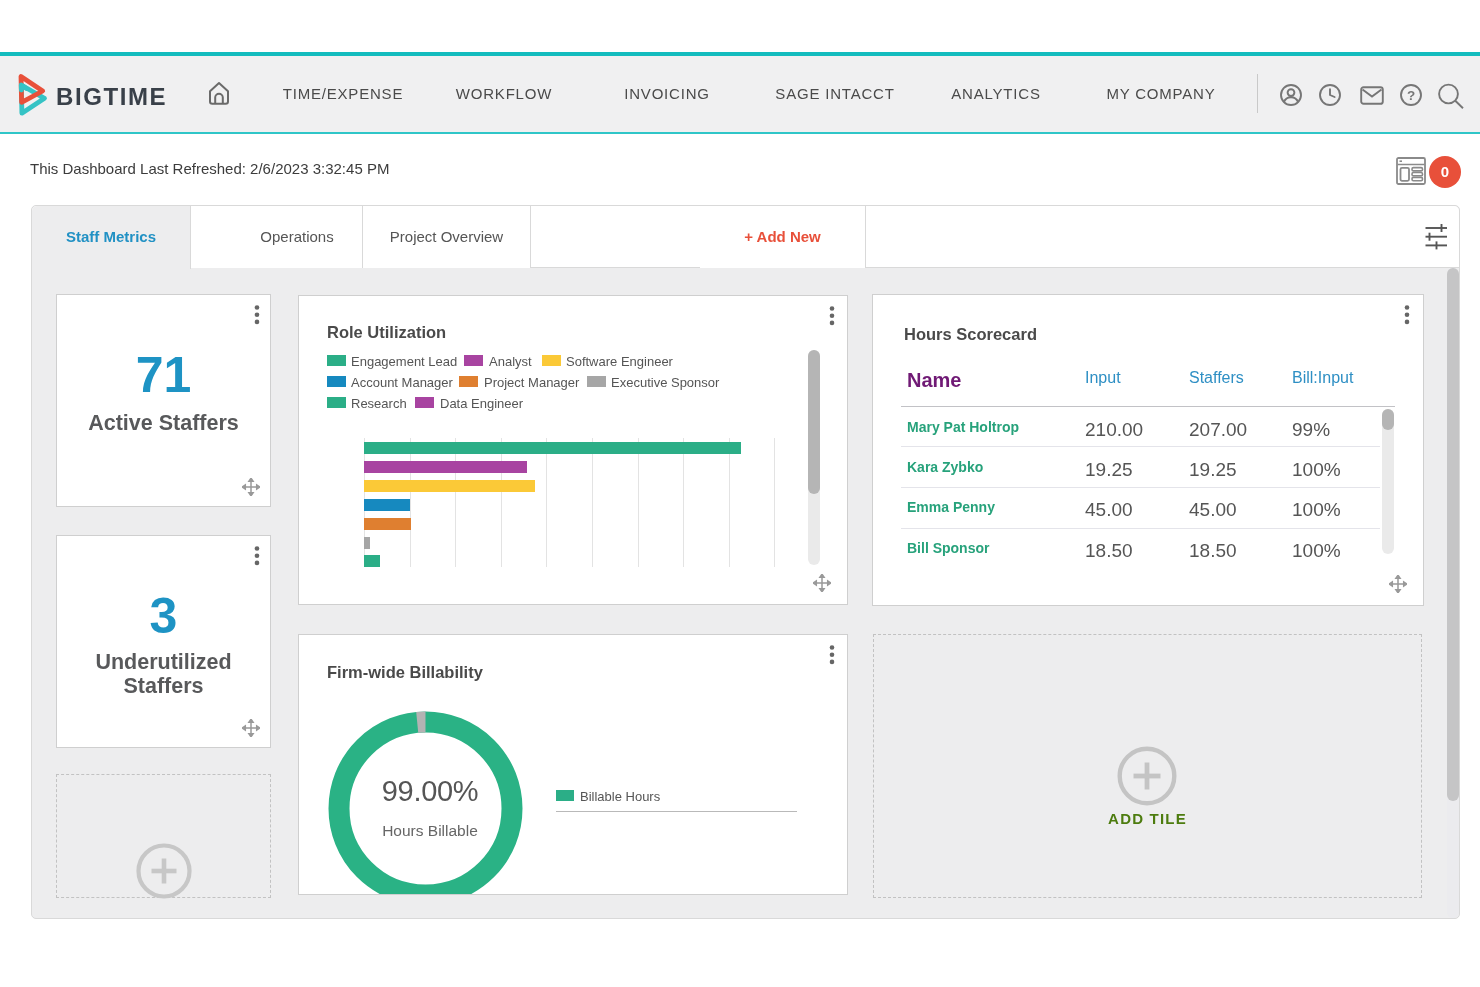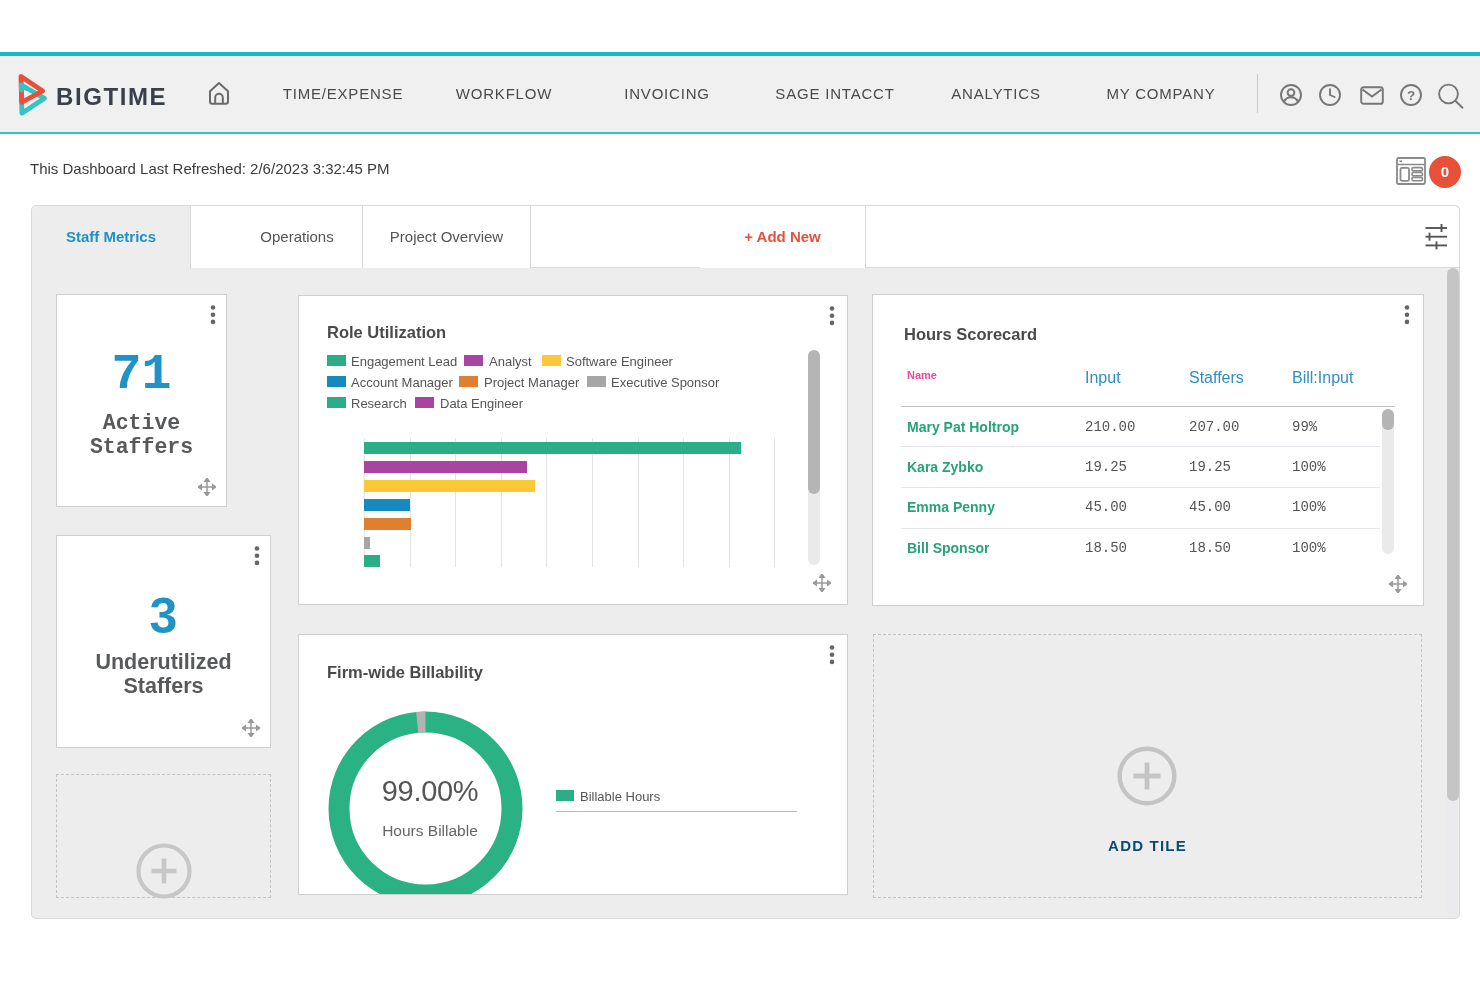--- a/index.html
+++ b/index.html
@@ -27,21 +27,21 @@
 .bignum { position:absolute; left:0; width:100%; text-align:center; font-size:50px; line-height:50px; font-weight:700; color:#1e93c4; }
 .biglabel { position:absolute; left:0; width:100%; text-align:center; font-size:21.5px; font-weight:700; color:#58595b; line-height:23.5px; }
 .tiletitle { position:absolute; font-size:16.5px; font-weight:700; color:#4a4a4a; }
 .lgsq { position:absolute; width:19px; height:11px; }
 .lgtx { position:absolute; font-size:13px; color:#555; }
 .gl { position:absolute; width:1px; background:#e3e3e3; }
 .bar { position:absolute; height:12px; }
 
 .sc-hdr { position:absolute; font-size:16px; color:#2e8fc4; }
 .sc-name { position:absolute; font-size:14px; font-weight:700; color:#27a27b; }
-.sc-val { position:absolute; font-size:14px; color:#555;font-family:Liberation Mono, monospace; }
+.sc-val { position:absolute; font-size:19px; color:#555; }
 .sc-line { position:absolute; height:1px; background:#e4e4ea; }
 </style>
 </head>
 <body>
 
 <div id="topline"></div>
 <div id="header"></div>
 <div id="brand">BIGTIME</div>
 <div class="navitem" style="left:343px;">TIME/EXPENSE</div>
 <div class="navitem" style="left:504px;">WORKFLOW</div>
@@ -112,21 +112,21 @@
     <g stroke="#555" stroke-width="1.9" fill="none">
       <line x1="1.5" y1="5" x2="23" y2="5"></line>
         <line x1="17.5" y1="1" x2="17.5" y2="9"></line>
       <line x1="1.5" y1="13.7" x2="23" y2="13.7"></line>
         <line x1="5.5" y1="9.7" x2="5.5" y2="17.7"></line>
       <line x1="1.5" y1="22.4" x2="23" y2="22.4"></line>
         <line x1="12.5" y1="18.4" x2="12.5" y2="26.4"></line>
     </g>
   </svg>
 
-  <div class="tile" style="left:24px; top:88px; width:171px; height:213px;font-family:Liberation Mono, monospace;">
+  <div class="tile" style="left:24px; top:88px; width:215px; height:213px;">
     <div class="bignum" style="top:55px;">71</div>
     <div class="biglabel" style="top:117px;">Active Staffers</div>
     <svg class="kebab" style="right:10px; top:10px;" width="6" height="20">
         <g fill="#666">
           <circle cx="3" cy="2.5" r="2.3"></circle>
           <circle cx="3" cy="9.7" r="2.3"></circle>
           <circle cx="3" cy="16.9" r="2.3"></circle>
         </g>
       </svg>
     <svg class="move" style="right:10px; bottom:10px;" width="18" height="18">
@@ -233,21 +233,21 @@
 
   <div class="tile" style="left:840px; top:88px; width:552px; height:312px;">
     <div class="tiletitle" style="left:31px; top:30px;">Hours Scorecard</div>
     <svg class="kebab" style="right:13px; top:10px;" width="6" height="20">
         <g fill="#666">
           <circle cx="3" cy="2.5" r="2.3"></circle>
           <circle cx="3" cy="9.7" r="2.3"></circle>
           <circle cx="3" cy="16.9" r="2.3"></circle>
         </g>
       </svg>
-    <div class="abs" style="left:34px; top:74px; font-size:11px; font-weight:700; color:#ec4899;">Name</div>
+    <div class="abs" style="left:34px; top:74px; font-size:20px; font-weight:700; color:#701a75;">Name</div>
     <div class="sc-hdr" style="left:212px; top:74px;">Input</div>
     <div class="sc-hdr" style="left:316px; top:74px;">Staffers</div>
     <div class="sc-hdr" style="left:419px; top:74px;">Bill:Input</div>
     <div class="abs" style="left:28px; top:111px; width:494px; height:1px; background:#c2c2c6;"></div>
     <div class="sc-name" style="left:34px; top:124px;">Mary Pat Holtrop</div>
     <div class="sc-val" style="left:212px; top:124px;">210.00</div>
     <div class="sc-val" style="left:316px; top:124px;">207.00</div>
     <div class="sc-val" style="left:419px; top:124px;">99%</div>
     <div class="sc-line" style="left:28px; top:151px; width:479px;"></div>
     <div class="sc-name" style="left:34px; top:164px;">Kara Zybko</div>
@@ -298,15 +298,15 @@
     <div class="lgtx" style="left:281px; top:154px;">Billable Hours</div>
     <div class="abs" style="left:257px; top:176px; width:241px; height:1px; background:#b9b9b9;"></div>
   </div>
 
   <div class="dashed" style="left:841px; top:428px; width:549px; height:264px;">
     <svg class="abs" style="left:242px; top:110px;" width="62" height="62" viewBox="0 0 62 62">
       <circle cx="31" cy="31" r="27.3" fill="none" stroke="#c4c4c4" stroke-width="4.4"></circle>
       <line x1="31" y1="17.5" x2="31" y2="44.5" stroke="#c4c4c4" stroke-width="4.8"></line>
       <line x1="17.5" y1="31" x2="44.5" y2="31" stroke="#c4c4c4" stroke-width="4.8"></line>
     </svg>
-    <div class="abs" style="left:0; top:202px; width:100%; text-align:center; font-size:15px; font-weight:700; color:#0c4a6e; letter-spacing:1.2px;">ADD TILE</div>
+    <div class="abs" style="left:0; top:175px; width:100%; text-align:center; font-size:15px; font-weight:700; color:#4d7c0f; letter-spacing:1.2px;">ADD TILE</div>
   </div>
 </div>
 
 </body></html>

